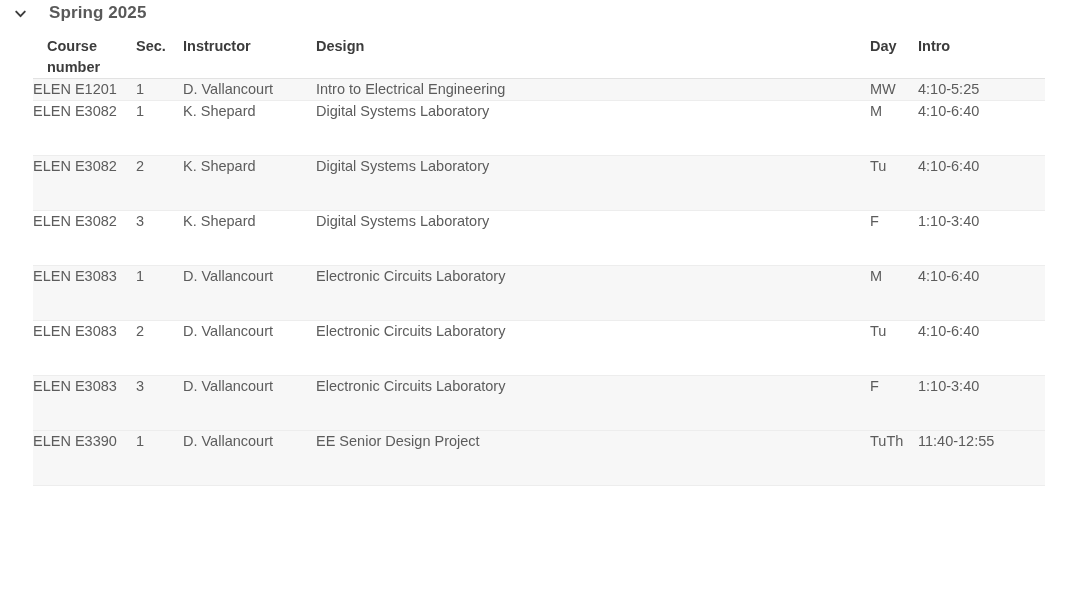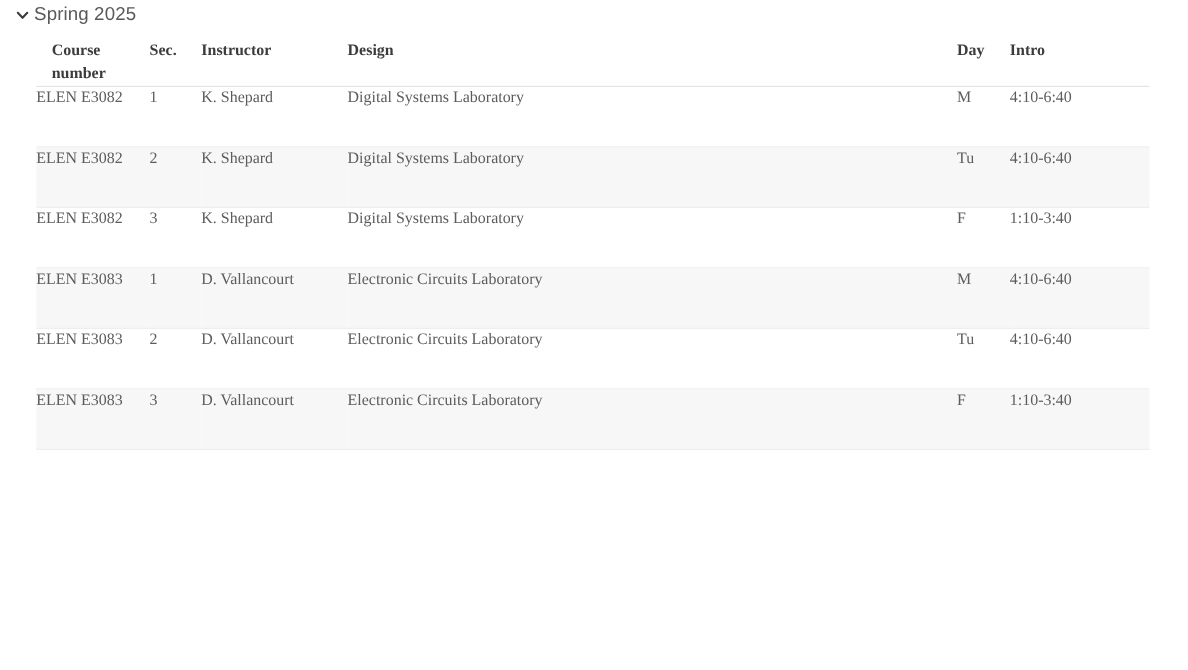--- a/index.html
+++ b/index.html
@@ -23,22 +23,23 @@
     background: #ffffff;
   }
 
   
   .term-heading {
     position: absolute;
     left: 14px;
     top: 0px;
     display: flex;
     align-items: center;
-    gap: 4px;
+    gap: 22px;
     height: 26px;
+    font-weight: bold;
   }
   .chevron {
     display: inline-block;
     width: 13px;
     height: 13px;
     position: relative;
     flex: 0 0 auto;
   }
   .chevron svg { display: block; }
   .term-label {
@@ -53,21 +54,20 @@
   .schedule-wrap {
     position: absolute;
     left: 33px;
     top: 36px;
     width: 1012px;
   }
   table.schedule {
     border-collapse: collapse;
     width: 1012px;
     table-layout: fixed;
-    font-family: Liberation Serif, serif;
   }
   table.schedule th,
   table.schedule td {
     text-align: left;
     vertical-align: top;
     padding: 0;
   }
 
   
   col.c-course { width: 103px; }
@@ -133,20 +133,28 @@
         <tr>
           <th class="th-course">Course number</th>
           <th>Sec.</th>
           <th>Instructor</th>
           <th>Design</th>
           <th>Day</th>
           <th>Intro</th>
         </tr>
       </thead>
       <tbody id="schedule-body">
+          <tr class="alt">
+            <td class="nowrap">ELEN E1201</td>
+            <td class="nowrap">1</td>
+            <td class="nowrap">D. Vallancourt</td>
+            <td class="nowrap">Intro to Electrical Engineering</td>
+            <td class="nowrap">MW</td>
+            <td class="nowrap">4:10-5:25</td>
+          </tr>
           <tr class="tall">
             <td class="wrapname">ELEN E3082</td>
             <td class="nowrap">1</td>
             <td class="nowrap">K. Shepard</td>
             <td class="nowrap">Digital Systems Laboratory</td>
             <td class="nowrap">M</td>
             <td class="nowrap">4:10-6:40</td>
           </tr>
           <tr class="alt tall">
             <td class="wrapname">ELEN E3082</td>
@@ -181,17 +189,25 @@
             <td class="nowrap">4:10-6:40</td>
           </tr>
           <tr class="alt tall">
             <td class="wrapname">ELEN E3083</td>
             <td class="nowrap">3</td>
             <td class="nowrap">D. Vallancourt</td>
             <td class="nowrap">Electronic Circuits Laboratory</td>
             <td class="nowrap">F</td>
             <td class="nowrap">1:10-3:40</td>
           </tr>
+          <tr class="alt tall">
+            <td class="wrapname">ELEN E3390</td>
+            <td class="nowrap">1</td>
+            <td class="nowrap">D. Vallancourt</td>
+            <td class="nowrap">EE Senior Design Project</td>
+            <td class="nowrap">TuTh</td>
+            <td class="nowrap">11:40-12:55</td>
+          </tr>
         </tbody>
     </table>
   </div>
 
 </div>
 
 </body></html>

